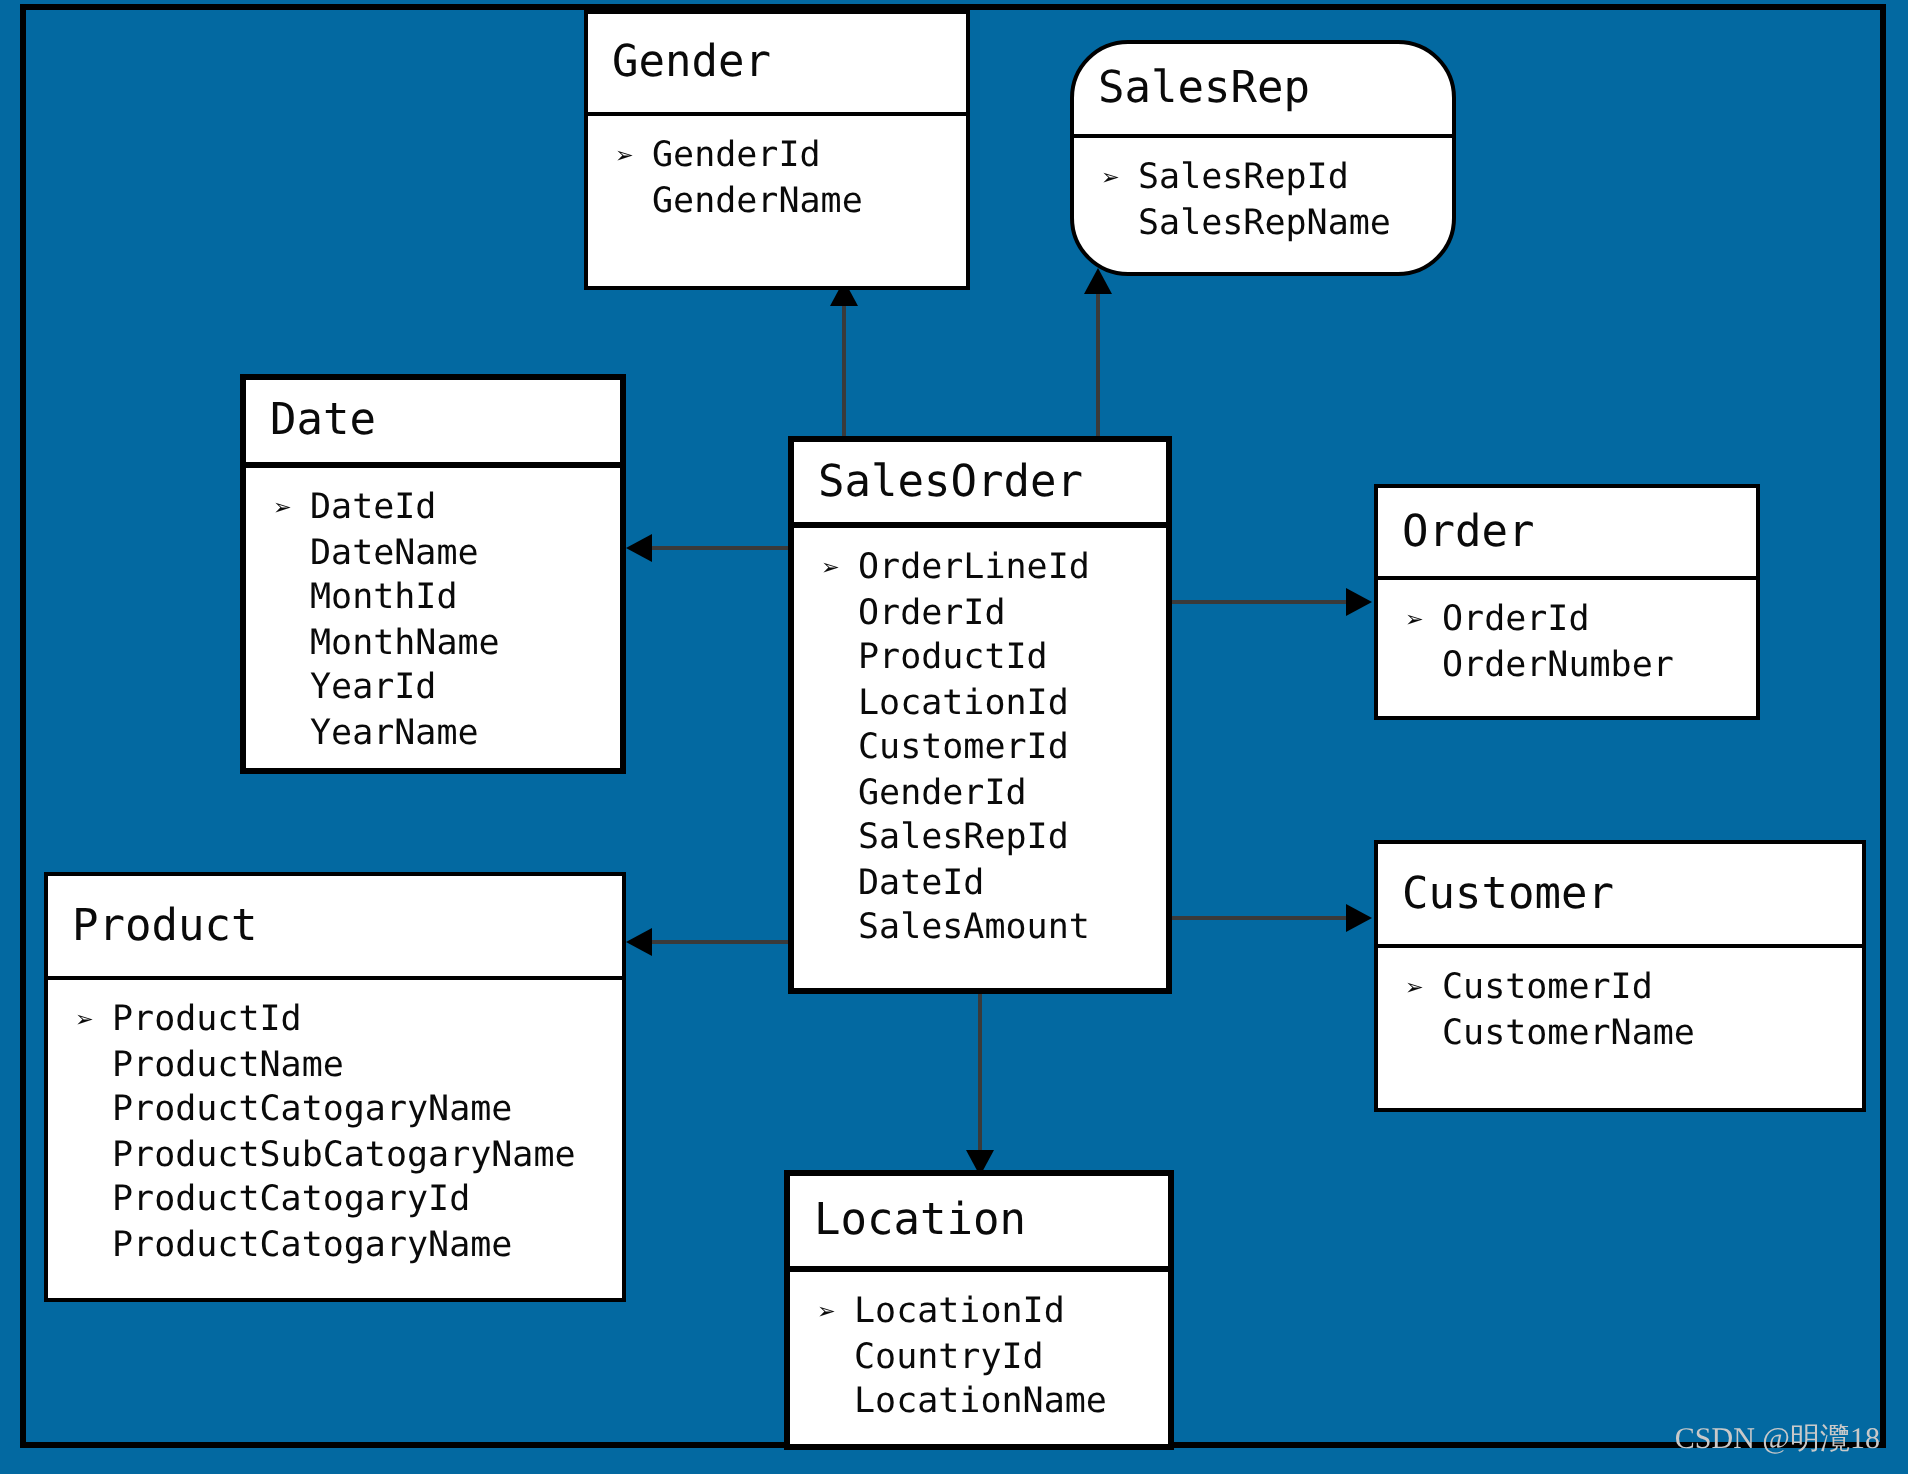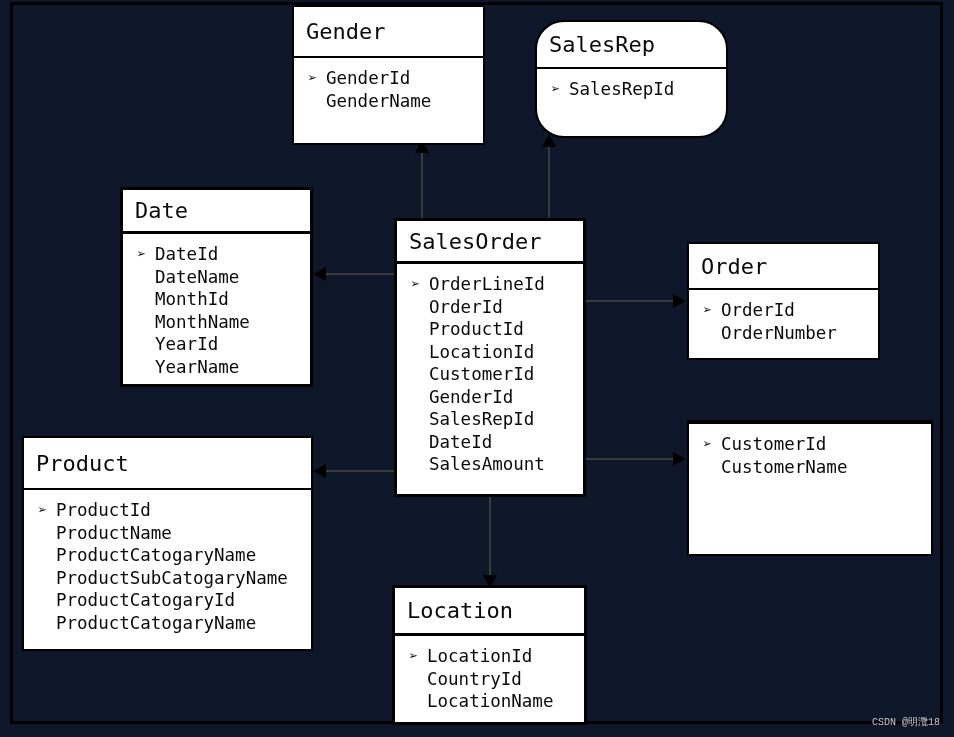--- a/index.html
+++ b/index.html
@@ -4,21 +4,21 @@
 <style>
   html, body {
     margin: 0;
     padding: 0;
     background: #ffffff;
   }
   #canvas {
     position: relative;
     width: 954px;
     height: 737px;
-    background: #0f172a;
+    background: #0369a1;
     overflow: hidden;
     font-family: "DejaVu Sans Mono", "Liberation Mono", monospace;
   }
   
   #frame {
     position: absolute;
     left: 10px;
     top: 2px;
     width: 933px;
     height: 722px;
@@ -104,22 +104,22 @@
   .arrow-down {
     border-left: 7px solid transparent;
     border-right: 7px solid transparent;
     border-top: 13px solid #000000;
   }
   
   #watermark {
     position: absolute;
     right: 14px;
     bottom: 8px;
-    font-family: Liberation Mono, monospace;
-    font-size: 10px;
+    font-family: Liberation Serif, serif;
+    font-size: 15px;
     color: #c9c9c9;
     z-index: 9;
     white-space: nowrap;
   }
 </style>
 </head>
 <body>
 
 <div id="canvas">
 
@@ -162,20 +162,24 @@
   </div>
 
   <div class="entity" style="left:535px; top:20px; width:193px; height:118px;border-radius:29px;">
     <div class="entity-header" style="height:45px;">SalesRep</div>
     <div class="entity-divider"></div>
     <div class="entity-fields">
       <div class="field">
         <span class="pk-marker">➢</span>
         <span class="field-name">SalesRepId</span>
       </div>
+      <div class="field">
+        <span class="pk-marker"></span>
+        <span class="field-name">SalesRepName</span>
+      </div>
     </div>
   </div>
 
   <div class="entity thick" style="left:120px; top:187px; width:193px; height:200px;">
     <div class="entity-header" style="height:41px;">Date</div>
     <div class="entity-divider thick"></div>
     <div class="entity-fields">
       <div class="field">
         <span class="pk-marker">➢</span>
         <span class="field-name">DateId</span>
@@ -255,20 +259,21 @@
         <span class="field-name">OrderId</span>
       </div>
       <div class="field">
         <span class="pk-marker"></span>
         <span class="field-name">OrderNumber</span>
       </div>
     </div>
   </div>
 
   <div class="entity" style="left:687px; top:420px; width:246px; height:136px;">
+    <div class="entity-header" style="height:50px;">Customer</div>
     <div class="entity-divider"></div>
     <div class="entity-fields">
       <div class="field">
         <span class="pk-marker">➢</span>
         <span class="field-name">CustomerId</span>
       </div>
       <div class="field">
         <span class="pk-marker"></span>
         <span class="field-name">CustomerName</span>
       </div>

